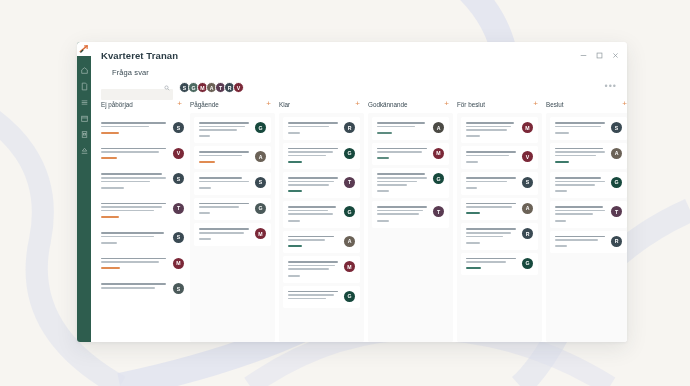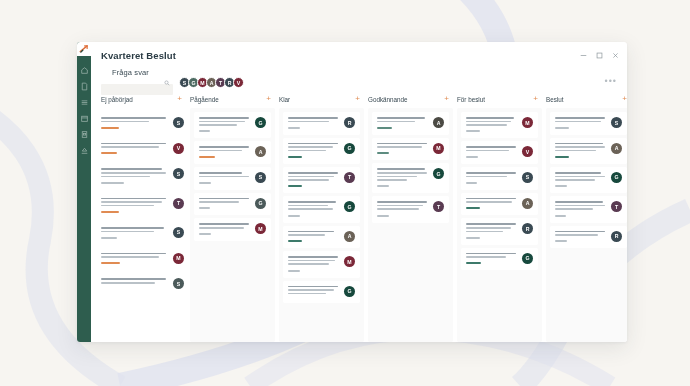--- a/index.html
+++ b/index.html
@@ -66,21 +66,21 @@
     letter-spacing: .1px;
   }
   .wctrls { margin-left: auto; display: flex; align-items: center; gap: 9px; }
   .wctrl { color: #8d969c; display:flex; align-items:center; }
 
   
   .toolbar { padding: 0 10px; flex: 0 0 auto; }
   .section-label {
     font-size: 7.5px;
     color: #3a4a53;
-    margin-bottom: 0;
+    margin-bottom: 5px;
     letter-spacing: .1px;
     padding-left: 11px;
   }
   .toolrow { display: flex; align-items: center; }
   .search-wrap {
     position: relative;
     width: 72px; height: 11px;
   }
   .search-input {
     width: 100%; height: 100%;
@@ -206,21 +206,21 @@
       <svg class="rail-ic" viewBox="0 0 16 16" fill="none" stroke="#eaf1ee" stroke-width="1.4">
         <path d="M8 4 L12 9 H4 Z"></path>
           <path d="M3 13 H13"></path>
       </svg>
     </div>
   </div>
 
   <div class="wbody">
 
     <div class="titlebar">
-      <div class="app-title">Kvarteret Beslut</div>
+      <div class="app-title">Kvarteret Tranan</div>
       <div class="wctrls">
         <span class="wctrl">
           <svg width="7" height="7" viewBox="0 0 10 10">
               <path d="M1 5 H9" stroke="#8d969c" stroke-width="1"></path>
             </svg>
         </span>
         <span class="wctrl">
           <svg width="7" height="7" viewBox="0 0 10 10">
               <rect x="1.5" y="1.5" width="7" height="7" fill="none" stroke="#8d969c" stroke-width="1"></rect>
             </svg>

